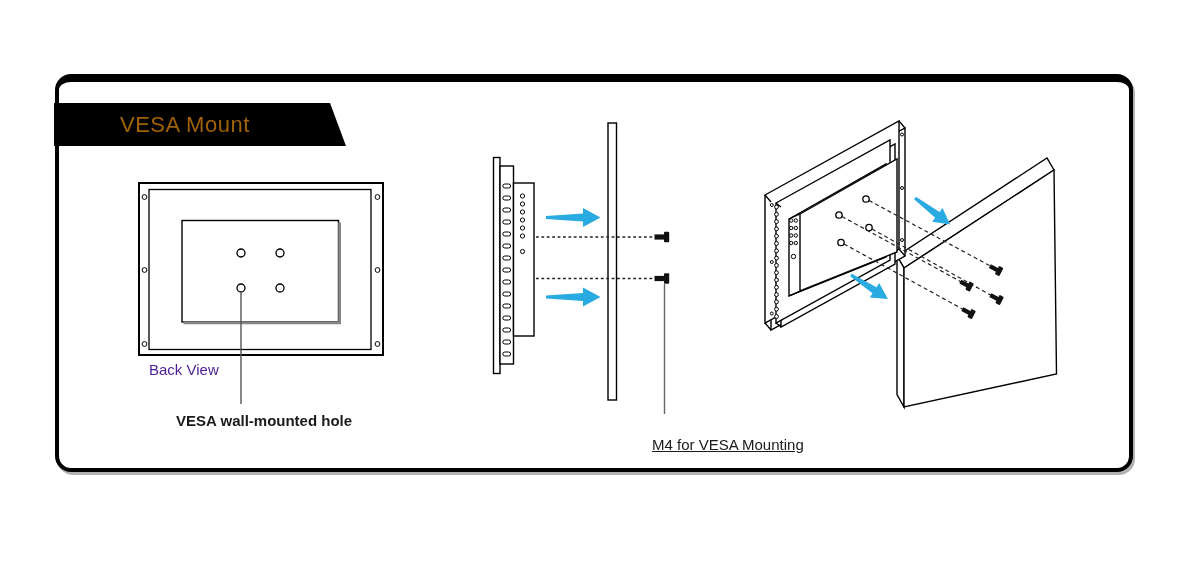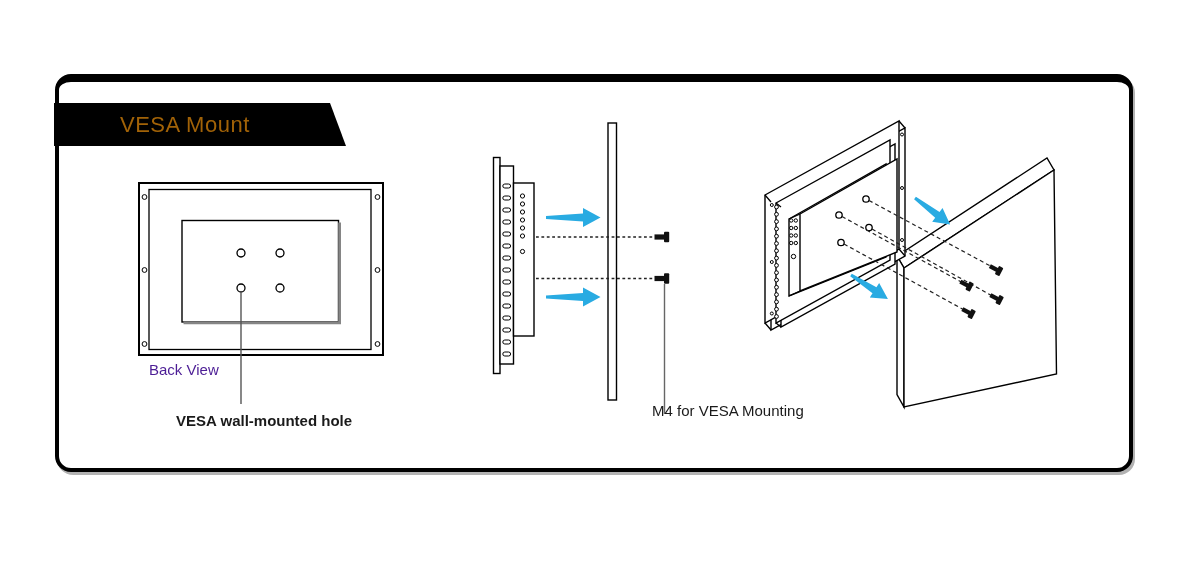--- a/index.html
+++ b/index.html
@@ -14,21 +14,21 @@
   }
   #banner{
     position:absolute;left:54px;top:103px;width:292px;height:43px;background:#000;
     clip-path:polygon(0 0,276px 0,292px 100%,0 100%);
     display:flex;align-items:center;box-sizing:border-box;padding-left:66px;
   }
   #banner .t{color:#a16207;font-size:22px;letter-spacing:0.5px;white-space:nowrap;}
   .label{position:absolute;font-size:15px;line-height:21.5px;white-space:nowrap;}
   #back-caption{left:141px;top:362px;color:#4c1d95;line-height:15px;margin-left:8px;}
   #back-annot{left:176px;top:410px;font-weight:bold;}
-  #m4-annot{left:652px;top:403px;line-height:15px;}
+  #m4-annot{left:652px;top:437px;line-height:15px;text-decoration:underline;}
   svg#diagram{position:absolute;left:0;top:0;}
   .fc{fill:#fff;stroke:#000;stroke-width:1.4;}
   .fc2{fill:#fff;stroke:#000;stroke-width:2;}
   .ln{fill:none;stroke:#000;stroke-width:1.3;}
   .shadow{fill:none;stroke:#858585;stroke-width:2.8;}
   .dash{fill:none;stroke:#222;stroke-width:1.5;stroke-dasharray:2.8 2.6;}
   .dash3d{fill:none;stroke:#222;stroke-width:1.2;stroke-dasharray:4 3;}
   .leader{fill:none;stroke:#666;stroke-width:1.4;}
   .screw{fill:#111;stroke:none;}
   .hole{fill:#fff;stroke:#000;stroke-width:1.3;}

